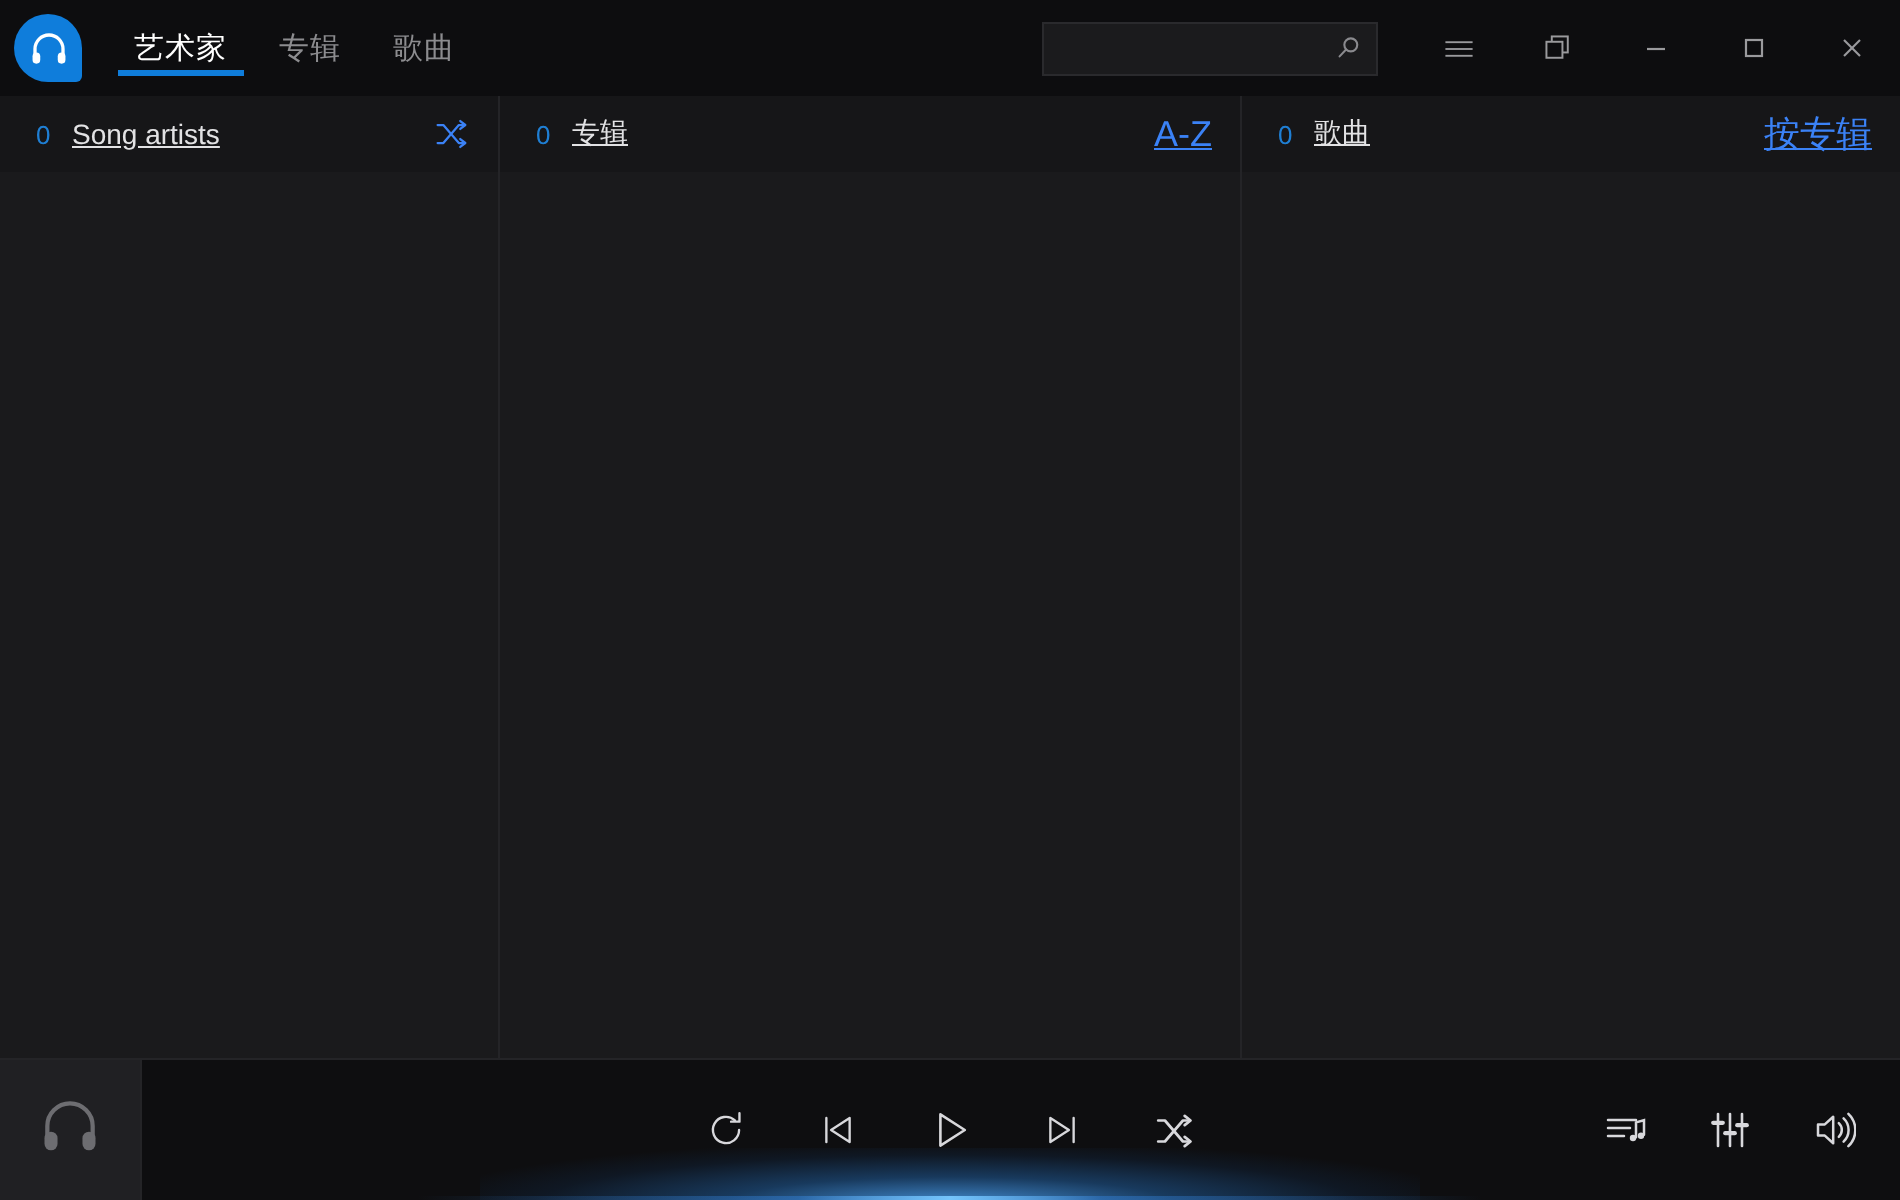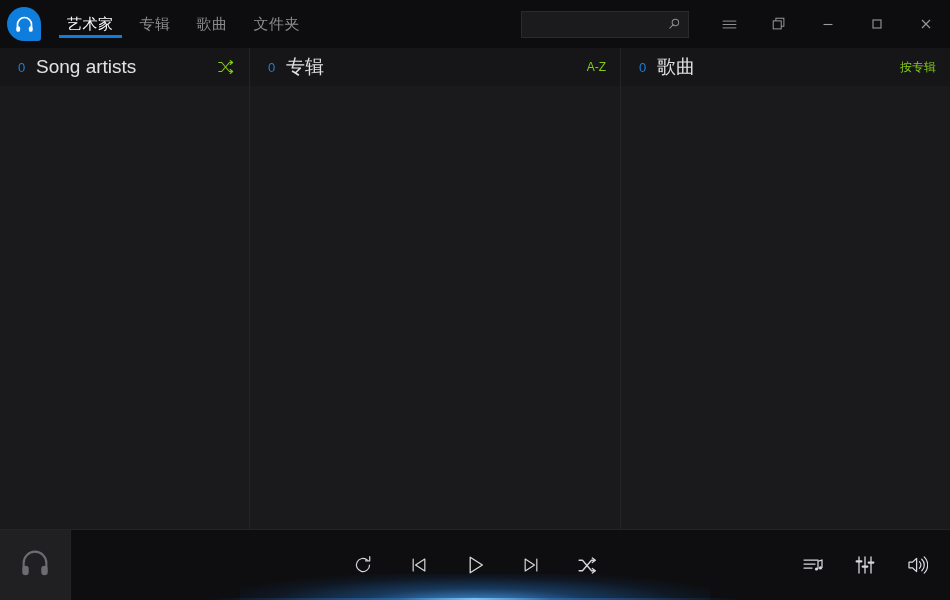--- a/index.html
+++ b/index.html
@@ -117,28 +117,29 @@
     background: #161618;
   }
   .col-count {
     color: #1f7fd4;
     font-size: 13px;
     margin-right: 10px;
     min-width: 8px;
   }
   .col-title {
     color: #e2e2e4;
-    font-size: 19px;
+    font-size: 14px;
+    text-decoration: underline;
   }
   .col-head .spacer { flex: 1 1 auto; }
   .col-action {
-    color: #84cc16;
-    font-size: 12px;
-    cursor: pointer;
-    display: flex; align-items: center;
+    color: #3b82f6;
+    font-size: 18px;
+    cursor: pointer;
+    display: flex; align-items: center; text-decoration: underline;
   }
   .col-body { flex: 1 1 auto; overflow: hidden; background: #1a1a1c; }
 
   
   .player {
     position: relative;
     height: 71px; flex: 0 0 71px;
     background: #0e0e10;
     border-top: 1px solid #242427;
     display: flex; align-items: center;
@@ -211,23 +212,20 @@
 
     <div class="nav">
       <div class="nav-item active">
           <span>艺术家</span>
         </div>
       <div class="nav-item">
           <span>专辑</span>
         </div>
       <div class="nav-item">
           <span>歌曲</span>
-        </div>
-      <div class="nav-item">
-          <span>文件夹</span>
         </div>
     </div>
 
     <div class="spacer"></div>
 
     <div class="searchbox">
       <input type="text" value="" placeholder="" style="">
       <span class="search-icon">
         <svg width="14" height="14" viewBox="0 0 16 16" fill="none" stroke="#8a8a8e" stroke-width="1.2">
           <circle cx="9.6" cy="6.2" r="3.7"></circle>

